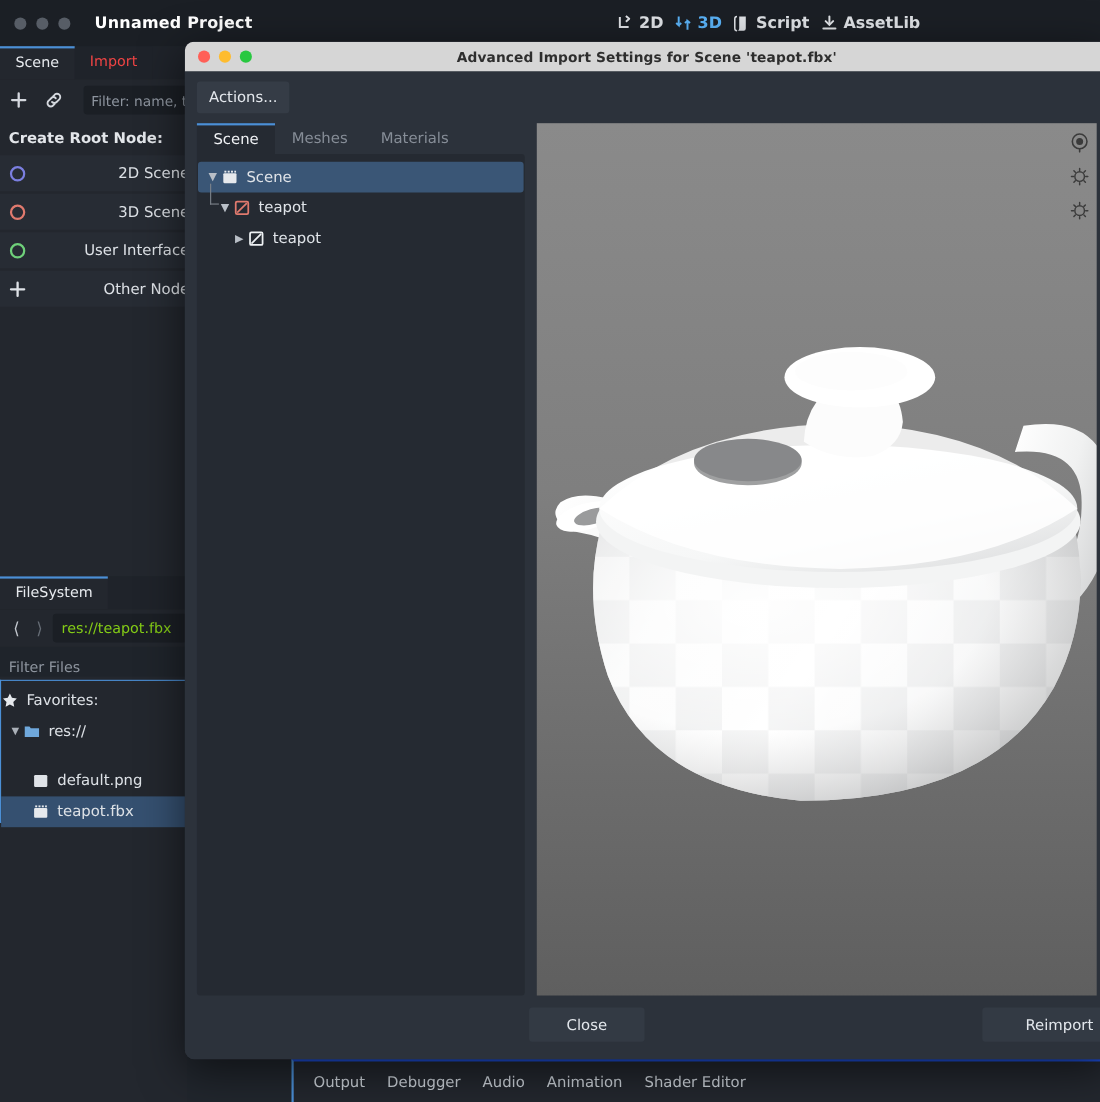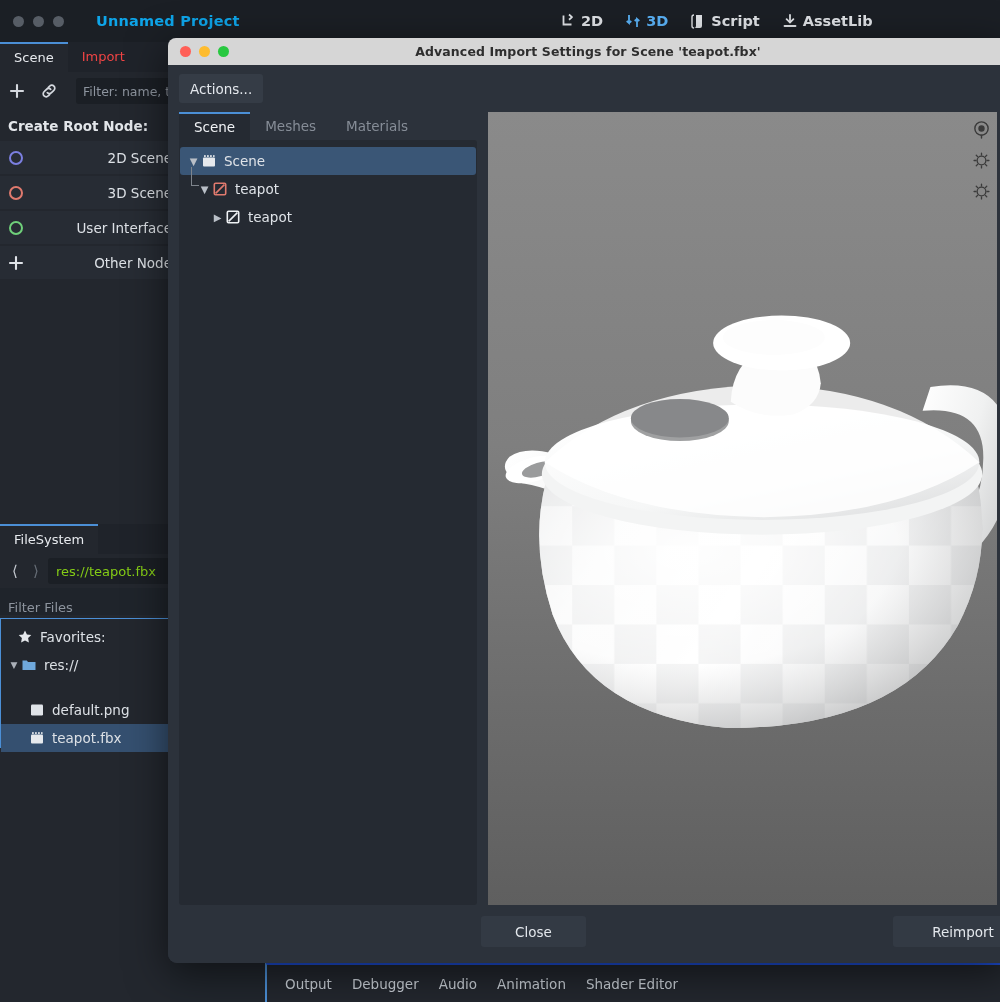--- a/index.html
+++ b/index.html
@@ -17,26 +17,26 @@
 
   
   #main-titlebar {
     position:absolute; left:0; top:0; width:1000px; height:42px;
     background:#1b1f25;
     display:flex; align-items:center;
   }
   .mac-lights { display:flex; gap:9px; margin-left:13px; }
   .mac-lights i { width:11px; height:11px; border-radius:50%; background:#575d66; display:block; }
   #main-title {
-    margin-left:32px; font-weight:bold; font-size:14.5px; color:#0ea5e9;
+    margin-left:22px; font-weight:bold; font-size:14.5px; color:#ffffff;
     letter-spacing:.2px;
   }
   #main-toolbar-center {
     position:absolute; left:560px; top:0; height:42px;
-    display:flex; align-items:center; gap:22px;
+    display:flex; align-items:center; gap:10px;
   }
   .tb-item { display:flex; align-items:center; gap:5px; font-weight:bold; font-size:14.5px; color:#dfe2e6; }
   .tb-item.active { color:#5ab2f7; }
   .tb-ico { width:16px; height:16px; display:block; }
 
   
   #left-dock {
     position:absolute; left:0; top:42px; width:170px; bottom:0;
     background:#23272e;
   }
@@ -258,21 +258,21 @@
       <div class="path-field">
         <span>res://teapot.fbx</span>
       </div>
     </div>
 
     <div class="fs-filter">
       <span>Filter Files</span>
     </div>
 
     <div class="fs-tree">
-      <div class="fs-row" style="padding-left:16px;">
+      <div class="fs-row" style="">
         <svg class="fs-ico" viewBox="0 0 16 16" fill="#e6e9ed">
           <path d="M8 1.4l1.9 4 4.4.6-3.2 3.1.8 4.4L8 11.4l-3.9 2.1.8-4.4L1.7 6l4.4-.6z"></path>
         </svg>
         <span>Favorites:</span>
       </div>
 
       <div class="fs-row" style="padding-left:6px;">
         <span class="twisty">▼</span>
         <svg class="fs-ico" viewBox="0 0 16 16" fill="#6fa8dc">
           <path d="M1.5 3.5h4.3l1.2 1.5h7.5v8h-13z"></path>

